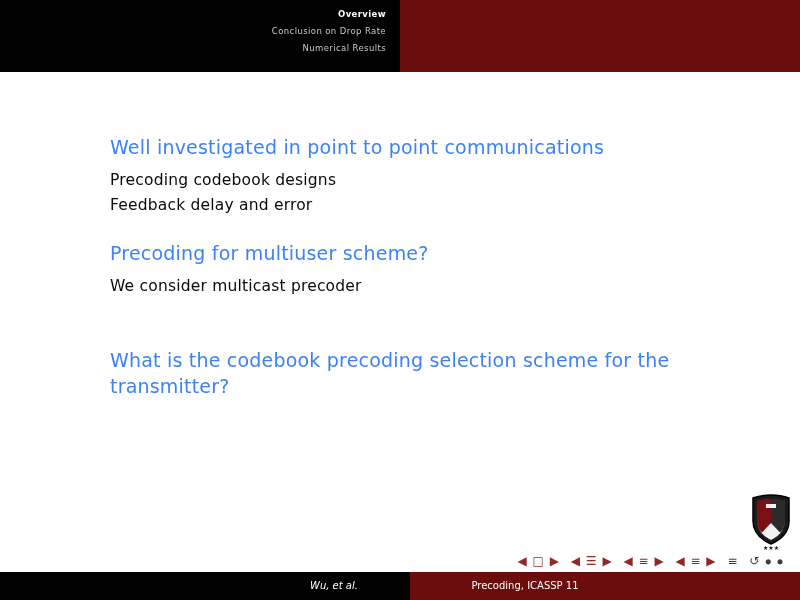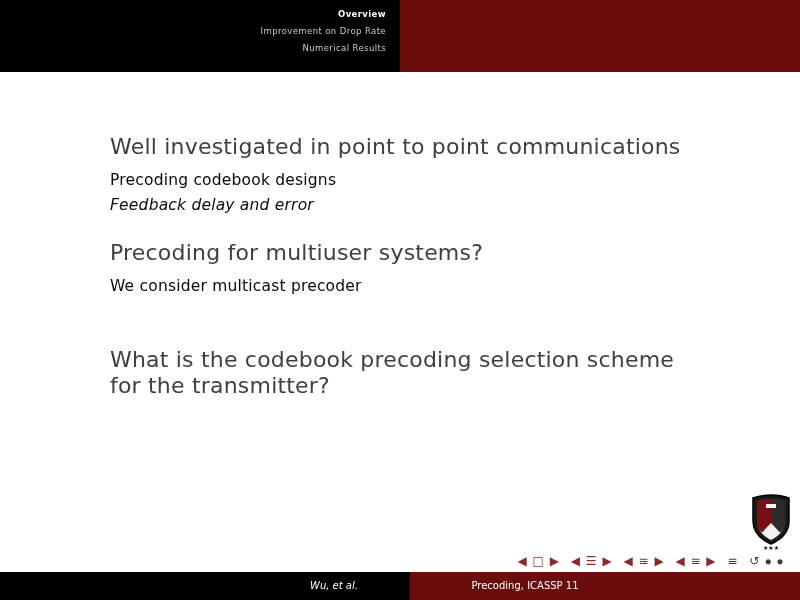--- a/index.html
+++ b/index.html
@@ -74,34 +74,34 @@
     top: 72px;
     width: 800px;
     height: 500px;
   }
   .block {
     position: absolute;
     left: 110px;
     width: 600px;
   }
   .level1 {
-    font-size: 22px;
-    color: #404040;
+    font-size: 19px;
+    color: #3b82f6;
     line-height: 26px;
     letter-spacing: 0.2px;
   }
   .level2 {
     font-size: 15.5px;
     color: #0a0a0a;
     line-height: 24px;
     letter-spacing: 0.2px;
   }
   .b1 { top: 62px; }
   .b2 { top: 96px; }
-  .b3 { top: 121px; font-style: italic; }
+  .b3 { top: 121px; }
   .b4 { top: 168px; }
   .b5 { top: 202px; }
   .b6 { top: 227px; }
   .b7 { top: 275px; }
 
   
   .crest {
     position: absolute;
     left: 747px;
     top: 493px;
@@ -177,30 +177,30 @@
 </head>
 <body>
 
 <div class="slide">
 
   <div class="header">
     <div class="header-left-block"></div>
     <div class="header-right-block"></div>
     <div class="header-nav">
       <span class="nav-item current">Overview</span>
-      <span class="nav-item">Improvement on Drop Rate</span>
+      <span class="nav-item">Conclusion on Drop Rate</span>
       <span class="nav-item">Numerical Results</span>
     </div>
   </div>
 
   <div class="content">
     <div class="block level1 b1">Well investigated in point to point communications</div>
     <div class="block level2 b2">Precoding codebook designs</div>
     <div class="block level2 b3">Feedback delay and error</div>
-    <div class="block level1 b4">Precoding for multiuser systems?</div>
+    <div class="block level1 b4">Precoding for multiuser scheme?</div>
     <div class="block level2 b5">We consider multicast precoder</div>
     <div class="block level1 b7">What is the codebook precoding selection scheme for the transmitter?</div>
   </div>
 
   <div class="crest">
     <svg width="48" height="58" viewBox="0 0 48 58" xmlns="http://www.w3.org/2000/svg">
       <path d="M24 2 C34 2 42 5 42 5 L42 28 C42 40 33 47 24 51 C15 47 6 40 6 28 L6 5 C6 5 14 2 24 2 Z" fill="#1a1a1a" stroke="#000000" stroke-width="1.5"></path>
       <path d="M24 6 C32 6 38 8.5 38 8.5 L38 28 C38 38 31 44 24 47.5 C17 44 10 38 10 28 L10 8.5 C10 8.5 16 6 24 6 Z" fill="#f2f2f2" stroke="#1a1a1a" stroke-width="1"></path>
       <path d="M24 6 C32 6 38 8.5 38 8.5 L38 28 C38 33 36 36.5 33 39.5 L24 30 Z" fill="#2b2b2b"></path>
       <path d="M10 8.5 C10 8.5 16 6 24 6 L24 30 L15 39.5 C12 36.5 10 33 10 28 Z" fill="#7a1016"></path>

